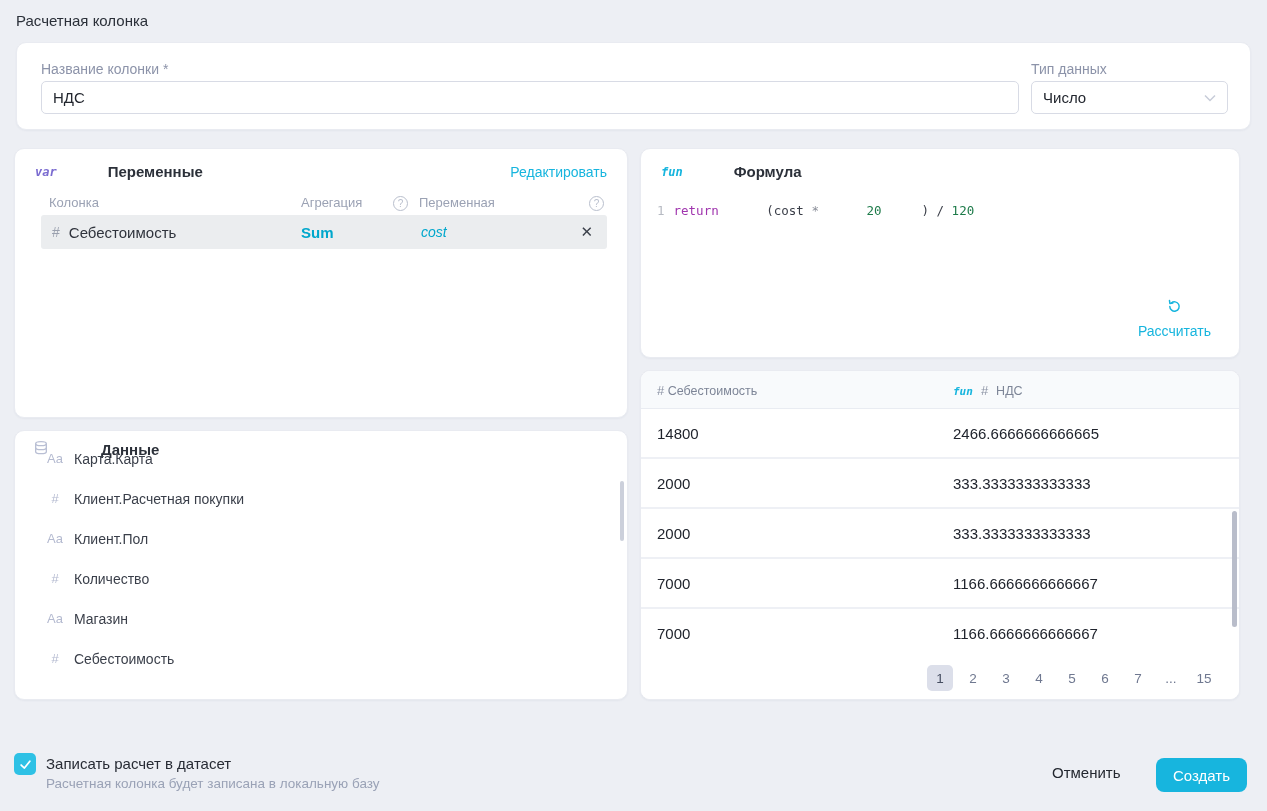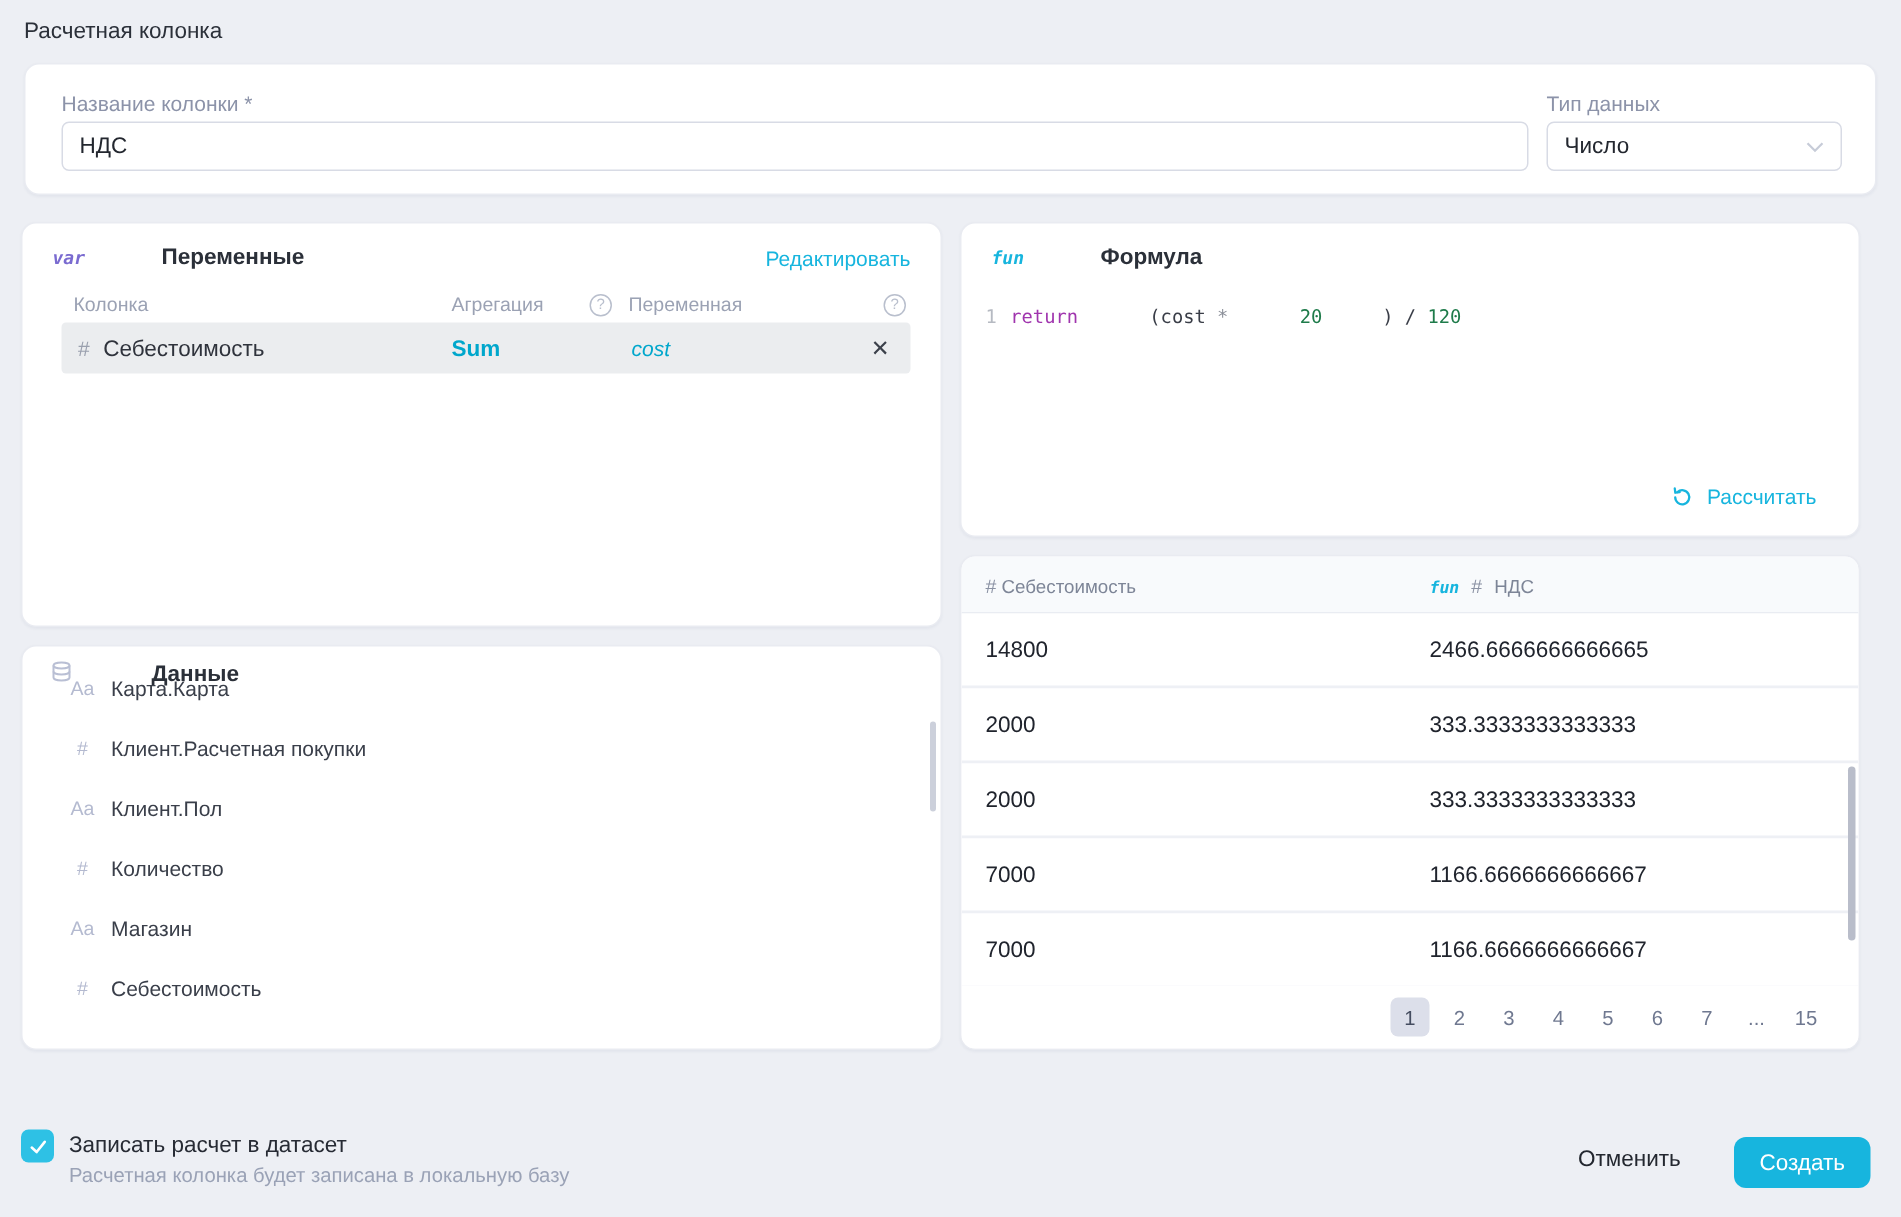--- a/index.html
+++ b/index.html
@@ -93,21 +93,21 @@
     white-space:pre;display:flex;
   }
   .line-no{color:#b6bac2;margin-right:9px;}
   .tok-kw{color:var(--codeKw);}
   .tok-pl{color:var(--codePl);margin-left:40px;}
   .tok-op{color:#8a8e98;}
   .tok-num{color:var(--codeNum);}
   .calc-btn{
     position:absolute;right:28px;bottom:18px;
     display:flex;align-items:center;gap:9px;
-    color:var(--accent);font-size:14px;cursor:pointer;
+    color:var(--accent);font-size:14px;cursor:pointer;flex-direction:column;
   }
   
   .data-panel{left:14px;top:430px;width:614px;height:270px;overflow:hidden;}
   .dhead{position:absolute;left:18px;top:9px;display:flex;align-items:center;gap:10px;}
   .ditems{position:absolute;left:0;right:0;top:20px;}
   .ditem{
     height:40px;display:flex;align-items:flex-start;
     padding-left:28px;font-size:14px;color:#3a3f4a;cursor:pointer;
   }
   .ditem .dtype{width:24px;text-align:center;color:#b4bad0;font-size:13px;flex:none;}

